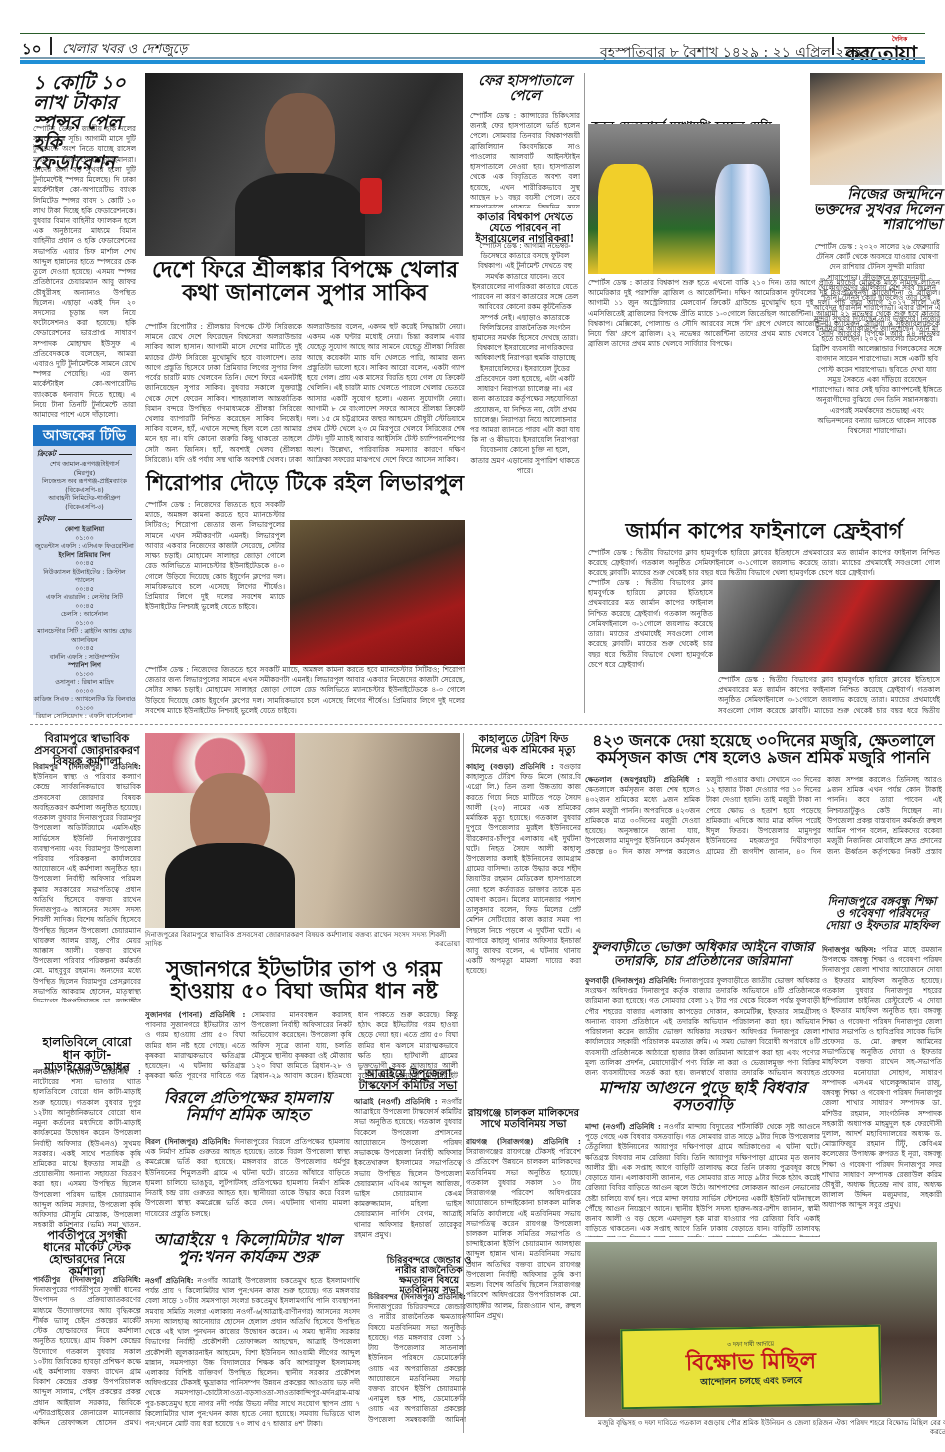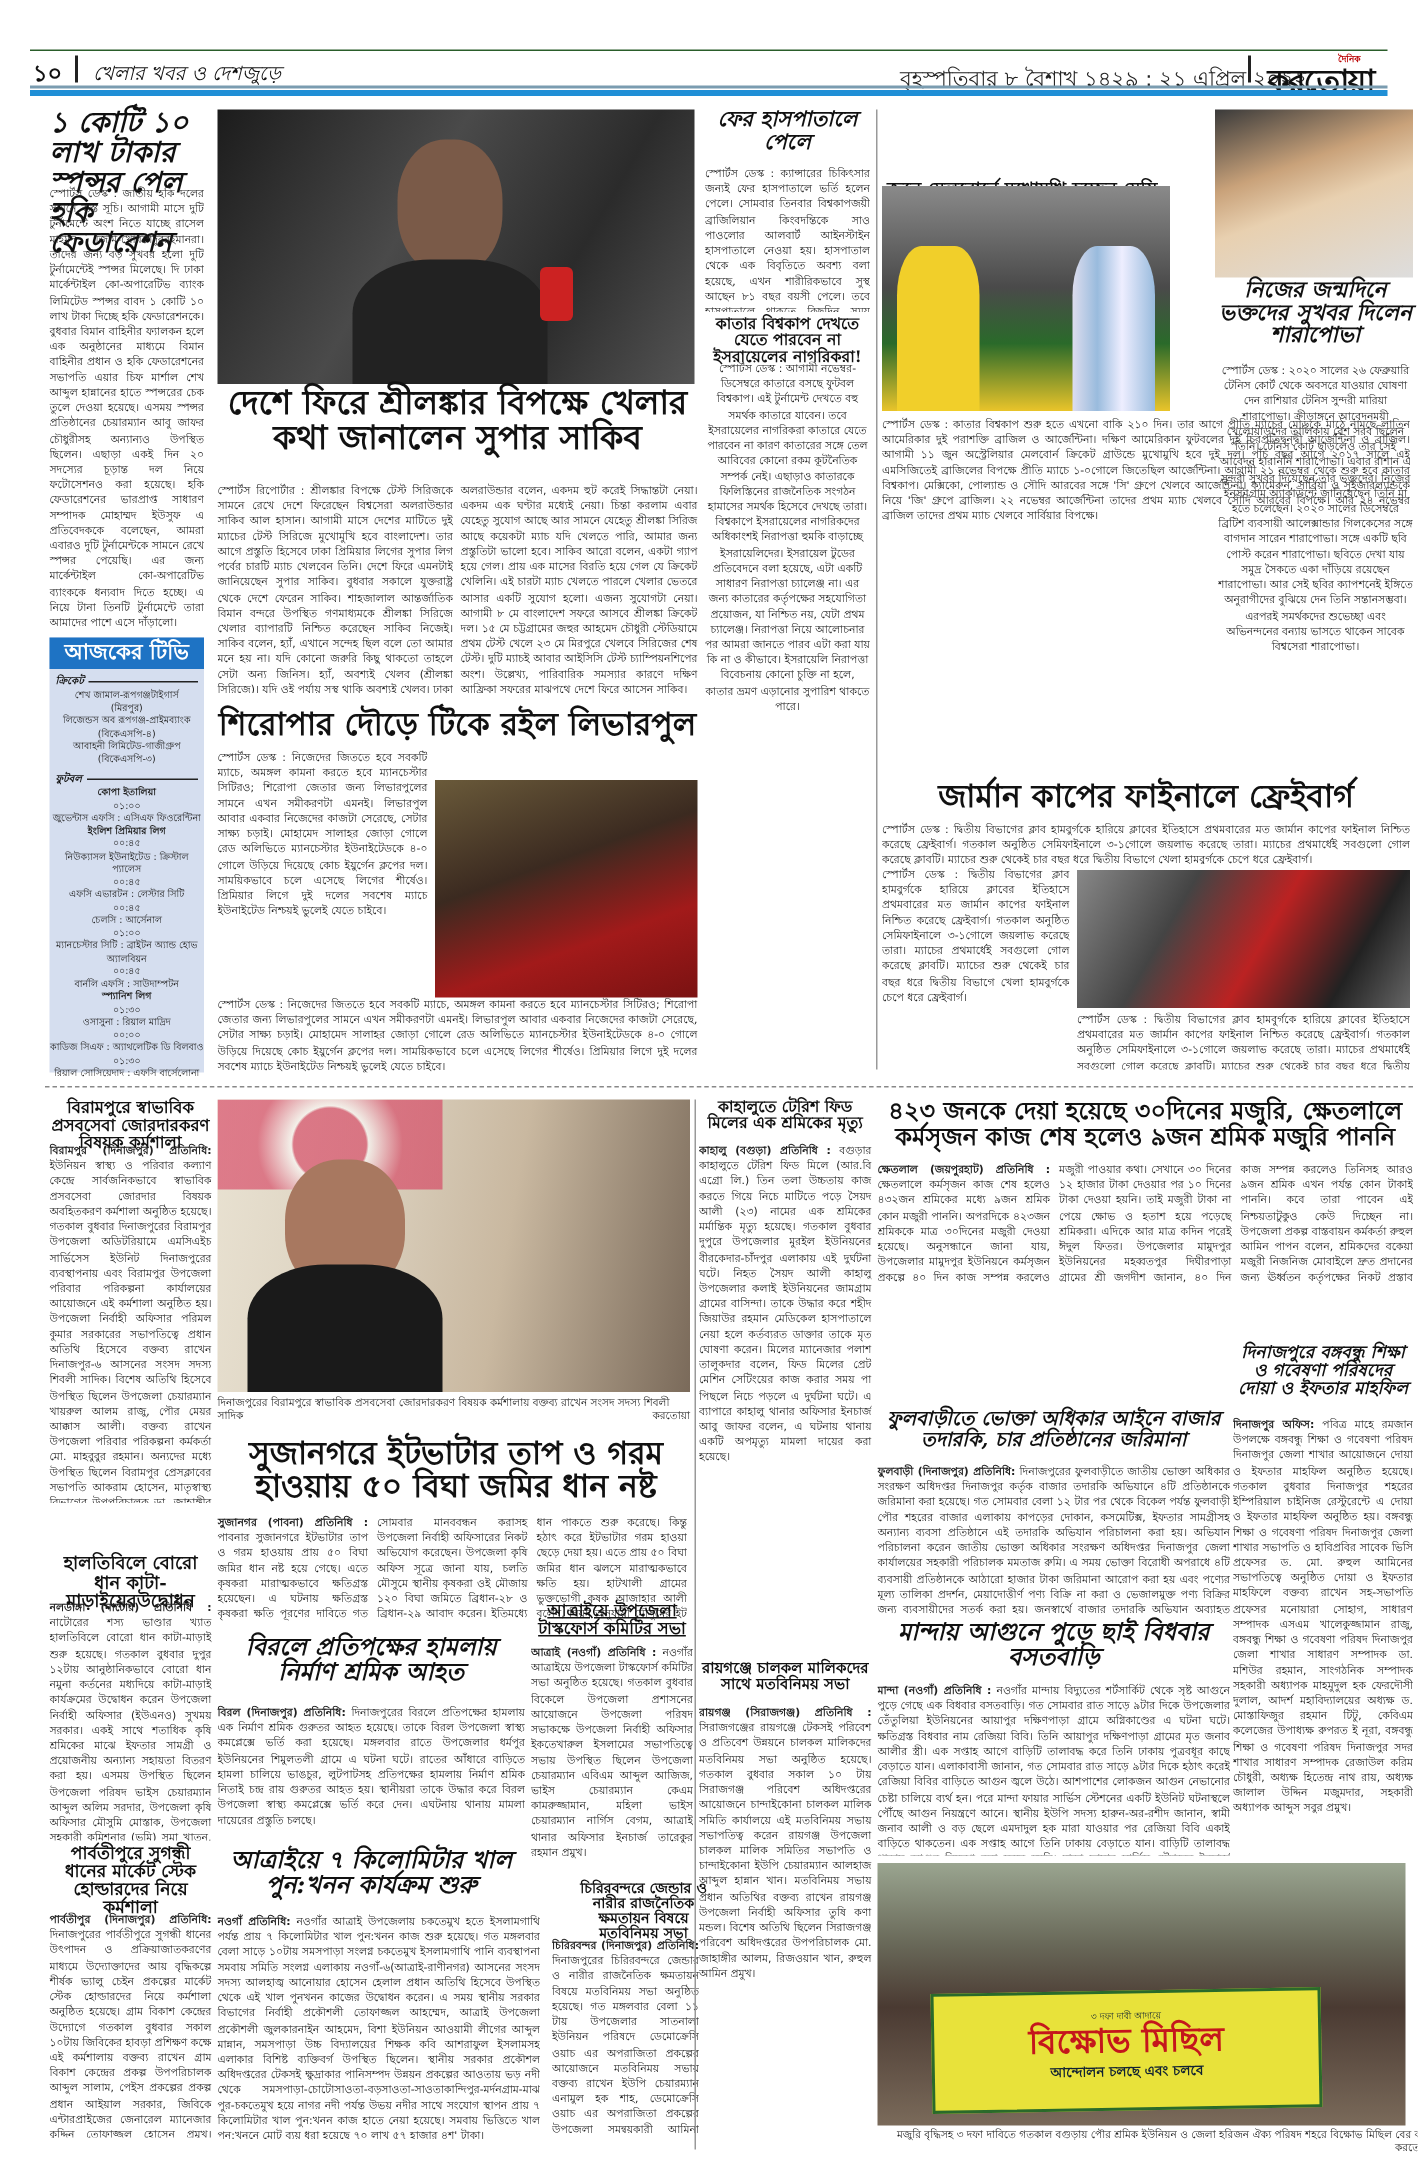--- a/index.html
+++ b/index.html
@@ -102,21 +102,21 @@
 <div class="abs sep" style="left:584px;top:73px;width:1px;height:640px;"></div>
 
 <div class="abs h1 h1c" style="left:588px;top:73px;width:192px;font-size:12px;font-style:normal;margin-top:47px;">জুনে মেলবোর্নে মুখোমুখি হচ্ছেন মেসি-নেইমাররা</div>
 <div class="abs photo" style="left:588px;top:124px;width:192px;height:150px;background:linear-gradient(180deg,#8a8a8a 0%,#4a4a4a 45%,#2a6a2a 70%,#e9c42a 100%);">
   <div style="position:absolute;left:10px;top:40px;width:55px;height:110px;background:#f1cf2a;border-radius:30% 30% 0 0"></div>
   <div style="position:absolute;right:10px;top:40px;width:55px;height:110px;background:linear-gradient(90deg,#dde 0,#9bd 30%,#eef 60%,#9bd 100%);border-radius:30% 30% 0 0"></div>
 </div>
 <div class="abs body" style="left:588px;top:278px;width:352px;height:185px;">স্পোর্টস ডেস্ক : কাতার বিশ্বকাপ শুরু হতে এখনো বাকি ২১০ দিন। তার আগে প্রীতি ম্যাচের মোড়কে মাঠে নামছে লাতিন আমেরিকার দুই পরাশক্তি ব্রাজিল ও আর্জেন্টিনা। দক্ষিণ আমেরিকান ফুটবলের দুই চিরপ্রতিদ্বন্দ্বী আর্জেন্টিনা ও ব্রাজিল। আগামী ১১ জুন অস্ট্রেলিয়ার মেলবোর্ন ক্রিকেট গ্রাউন্ডে মুখোমুখি হবে দুই দল। পাঁচ বছর আগে ২০১৭ সালে এই এমসিজিতেই ব্রাজিলের বিপক্ষে প্রীতি ম্যাচে ১-০গোলে জিতেছিল আর্জেন্টিনা। আগামী ২১ নভেম্বর থেকে শুরু হবে কাতার বিশ্বকাপ। মেক্সিকো, পোল্যান্ড ও সৌদি আরবের সঙ্গে 'সি' গ্রুপে খেলবে আর্জেন্টিনা। ক্যামেরুন, সার্বিয়া ও সুইজারল্যান্ডকে নিয়ে 'জি' গ্রুপে ব্রাজিল। ২২ নভেম্বর আর্জেন্টিনা তাদের প্রথম ম্যাচ খেলবে সৌদি আরবের বিপক্ষে। আর ২৪ নভেম্বর ব্রাজিল তাদের প্রথম ম্যাচ খেলবে সার্বিয়ার বিপক্ষে।</div>
 
 <div class="abs photo" style="left:810px;top:73px;width:132px;height:112px;background:linear-gradient(160deg,#3a3a3a,#c9a27a 35%,#e8d0b0 55%,#ddd 100%);"></div>
-<div class="abs h1" style="left:812px;top:186px;width:130px;font-size:14.5px;text-align:center;">নিজের জন্মদিনে ভক্তদের সুখবর দিলেন শারাপোভা</div>
+<div class="abs h1" style="left:812px;top:186px;width:130px;font-size:14.5px;text-align:right;">নিজের জন্মদিনে ভক্তদের সুখবর দিলেন শারাপোভা</div>
 <div class="abs body" style="left:812px;top:242px;width:130px;height:220px;text-align:center;">স্পোর্টস ডেস্ক : ২০২০ সালের ২৬ ফেব্রুয়ারি টেনিস কোর্ট থেকে অবসরে যাওয়ার ঘোষণা দেন রাশিয়ার টেনিস সুন্দরী মারিয়া শারাপোভা। ক্রীড়াঙ্গনে আবেদনময়ী খেলোয়াড়দের তালিকায় বেশ সরব ছিলেন তিনি। টেনিস কোর্ট ছাড়লেও তার সেই আবেদন হারাননি শারাপোভা। এবার রাশান এ সুন্দরী সুখবর দিয়েছেন তার ভক্তদের। নিজের ইনস্টাগ্রাম অ্যাকাউন্টে জানিয়েছেন তিনি মা হতে চলেছেন। ২০২০ সালের ডিসেম্বরে ব্রিটিশ ব্যবসায়ী আলেক্সান্ডার গিলকেসের সঙ্গে বাগদান সারেন শারাপোভা। সঙ্গে একটি ছবি পোস্ট করেন শারাপোভা। ছবিতে দেখা যায় সমুদ্র সৈকতে একা দাঁড়িয়ে রয়েছেন শারাপোভা। আর সেই ছবির ক্যাপশনেই ইঙ্গিতে অনুরাগীদের বুঝিয়ে দেন তিনি সন্তানসম্ভবা। এরপরই সমর্থকদের শুভেচ্ছা এবং অভিনন্দনের বন্যায় ভাসতে থাকেন সাবেক বিশ্বসেরা শারাপোভা।</div>
 
 <div class="abs h1 h1c" style="left:588px;top:520px;width:352px;font-size:21px;font-style:normal;">জার্মান কাপের ফাইনালে ফ্রেইবার্গ</div>
 <div class="abs body" style="left:588px;top:548px;width:352px;height:28px;">স্পোর্টস ডেস্ক : দ্বিতীয় বিভাগের ক্লাব হামবুর্গকে হারিয়ে ক্লাবের ইতিহাসে প্রথমবারের মত জার্মান কাপের ফাইনাল নিশ্চিত করেছে ফ্রেইবার্গ। গতকাল অনুষ্ঠিত সেমিফাইনালে ৩-১গোলে জয়লাভ করেছে তারা। ম্যাচের প্রথমার্ধেই সবগুলো গোল করেছে ক্লাবটি। ম্যাচের শুরু থেকেই চার বছর ধরে দ্বিতীয় বিভাগে খেলা হামবুর্গকে চেপে ধরে ফ্রেইবার্গ।</div>
 <div class="abs body" style="left:588px;top:578px;width:125px;height:135px;">স্পোর্টস ডেস্ক : দ্বিতীয় বিভাগের ক্লাব হামবুর্গকে হারিয়ে ক্লাবের ইতিহাসে প্রথমবারের মত জার্মান কাপের ফাইনাল নিশ্চিত করেছে ফ্রেইবার্গ। গতকাল অনুষ্ঠিত সেমিফাইনালে ৩-১গোলে জয়লাভ করেছে তারা। ম্যাচের প্রথমার্ধেই সবগুলো গোল করেছে ক্লাবটি। ম্যাচের শুরু থেকেই চার বছর ধরে দ্বিতীয় বিভাগে খেলা হামবুর্গকে চেপে ধরে ফ্রেইবার্গ।</div>
 <div class="abs photo" style="left:718px;top:580px;width:222px;height:92px;background:linear-gradient(120deg,#888,#444 30%,#b22 55%,#222 80%,#666);"></div>
 <div class="abs body" style="left:718px;top:675px;width:222px;height:38px;">স্পোর্টস ডেস্ক : দ্বিতীয় বিভাগের ক্লাব হামবুর্গকে হারিয়ে ক্লাবের ইতিহাসে প্রথমবারের মত জার্মান কাপের ফাইনাল নিশ্চিত করেছে ফ্রেইবার্গ। গতকাল অনুষ্ঠিত সেমিফাইনালে ৩-১গোলে জয়লাভ করেছে তারা। ম্যাচের প্রথমার্ধেই সবগুলো গোল করেছে ক্লাবটি। ম্যাচের শুরু থেকেই চার বছর ধরে দ্বিতীয় বিভাগে খেলা হামবুর্গকে চেপে ধরে ফ্রেইবার্গ।</div>
 
 <div class="abs dash" style="left:30px;top:724px;width:912px;"></div>
 

